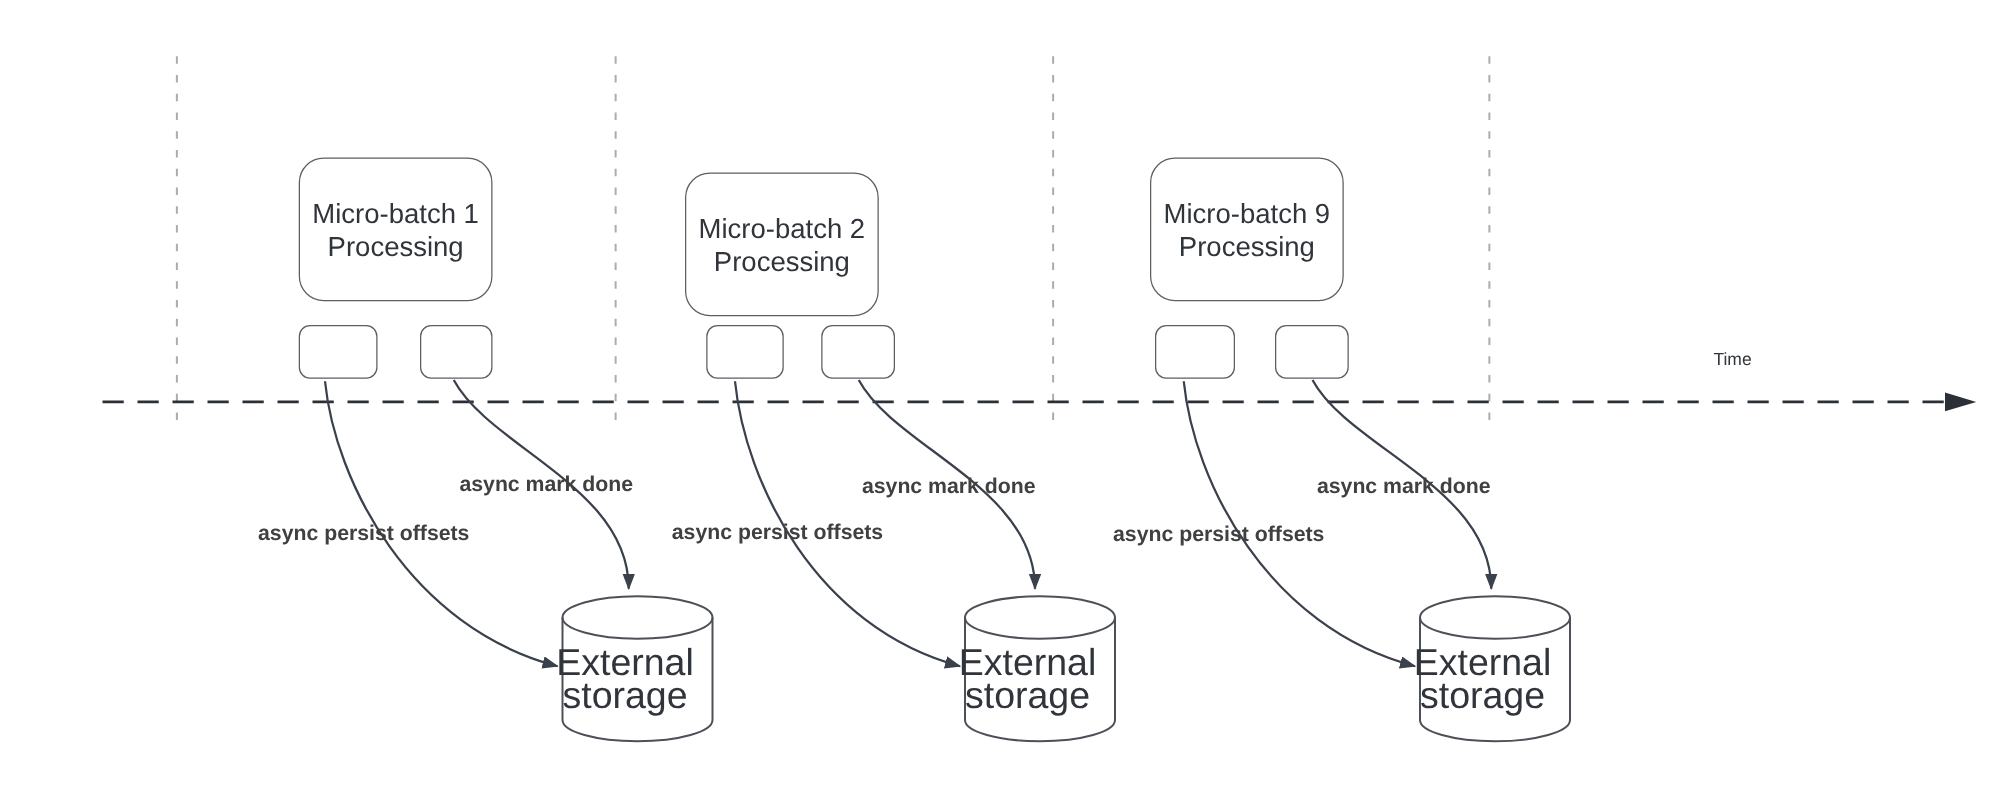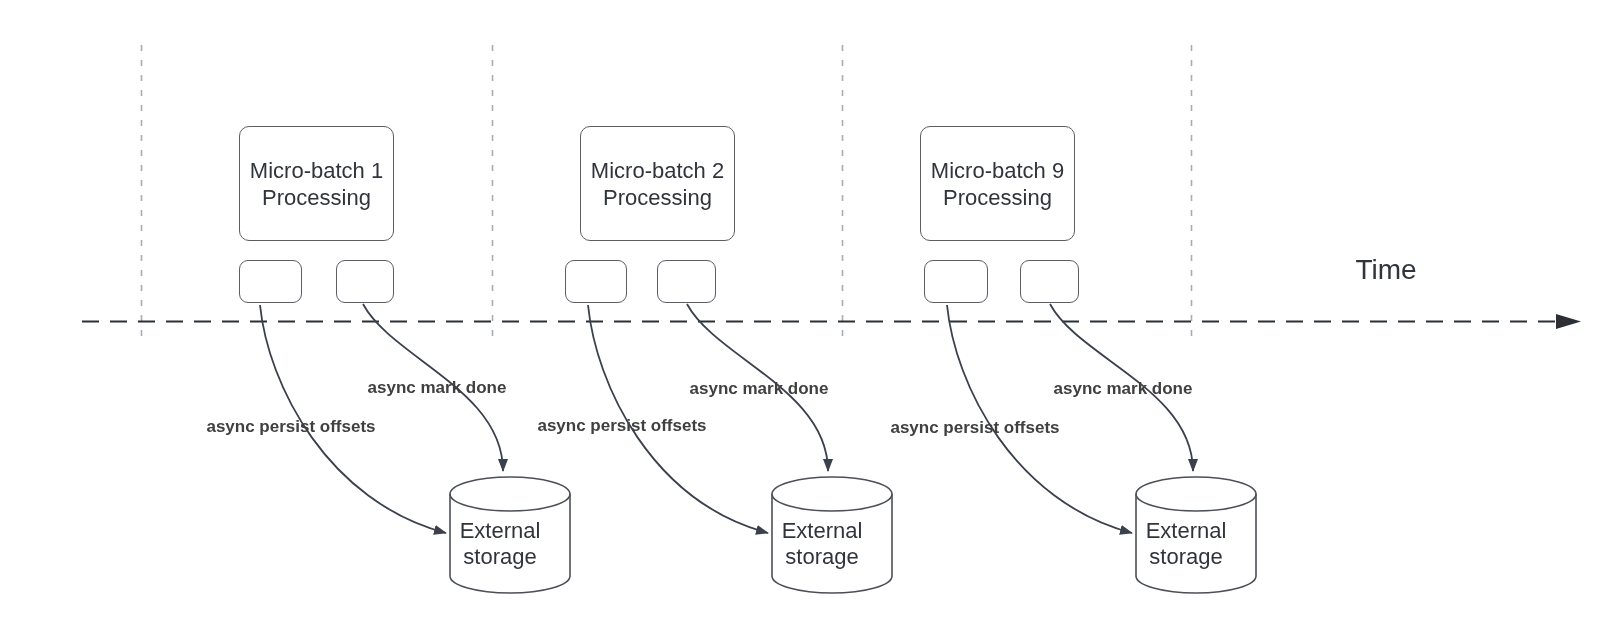--- a/index.html
+++ b/index.html
@@ -22,33 +22,33 @@
     width: 1600px;
     height: 642px;
   }
 
   
   .pbox {
     position: absolute;
     top: 126px;
     height: 113px;
     border: 1.5px solid #5a5e65;
-    border-radius: 10px;
+    border-radius: 20px;
     background: #ffffff;
     display: flex;
     flex-direction: column;
     align-items: center;
     justify-content: center;
     text-align: center;
     font-size: 22px;
     line-height: 27px;
     color: #30343b;
   }
   .pbox.g1 { left: 239px; width: 153px; }
-  .pbox.g2 { left: 580px; width: 153px; }
+  .pbox.g2 { left: 548px; width: 153px; margin-top: 12px; }
   .pbox.g3 { left: 920px; width: 153px; }
 
   
   .sbox {
     position: absolute;
     top: 260px;
     height: 41px;
     border: 1.5px solid #5a5e65;
     border-radius: 9px;
     background: #ffffff;
@@ -81,35 +81,35 @@
   .storage-text {
     position: absolute;
     top: 494px;
     height: 99px;
     width: 100px;
     display: flex;
     flex-direction: column;
     align-items: center;
     justify-content: center;
     text-align: center;
-    font-size: 22px;
+    font-size: 30px;
     line-height: 26px;
     color: #30343b;
   }
   .storage-text.st1 { left: 450px; }
   .storage-text.st2 { left: 772px; }
   .storage-text.st3 { left: 1136px; }
 
   .time-label {
     position: absolute;
     left: 1336px;
-    top: 257px;
+    top: 274px;
     width: 100px;
     text-align: center;
-    font-size: 28px;
+    font-size: 14px;
     line-height: 26px;
     color: #30343b;
   }
 </style>
 </head>
 <body>
 
 <div class="stage">
 
   <svg class="layer" width="1600" height="642" viewBox="0 0 1600 642">

